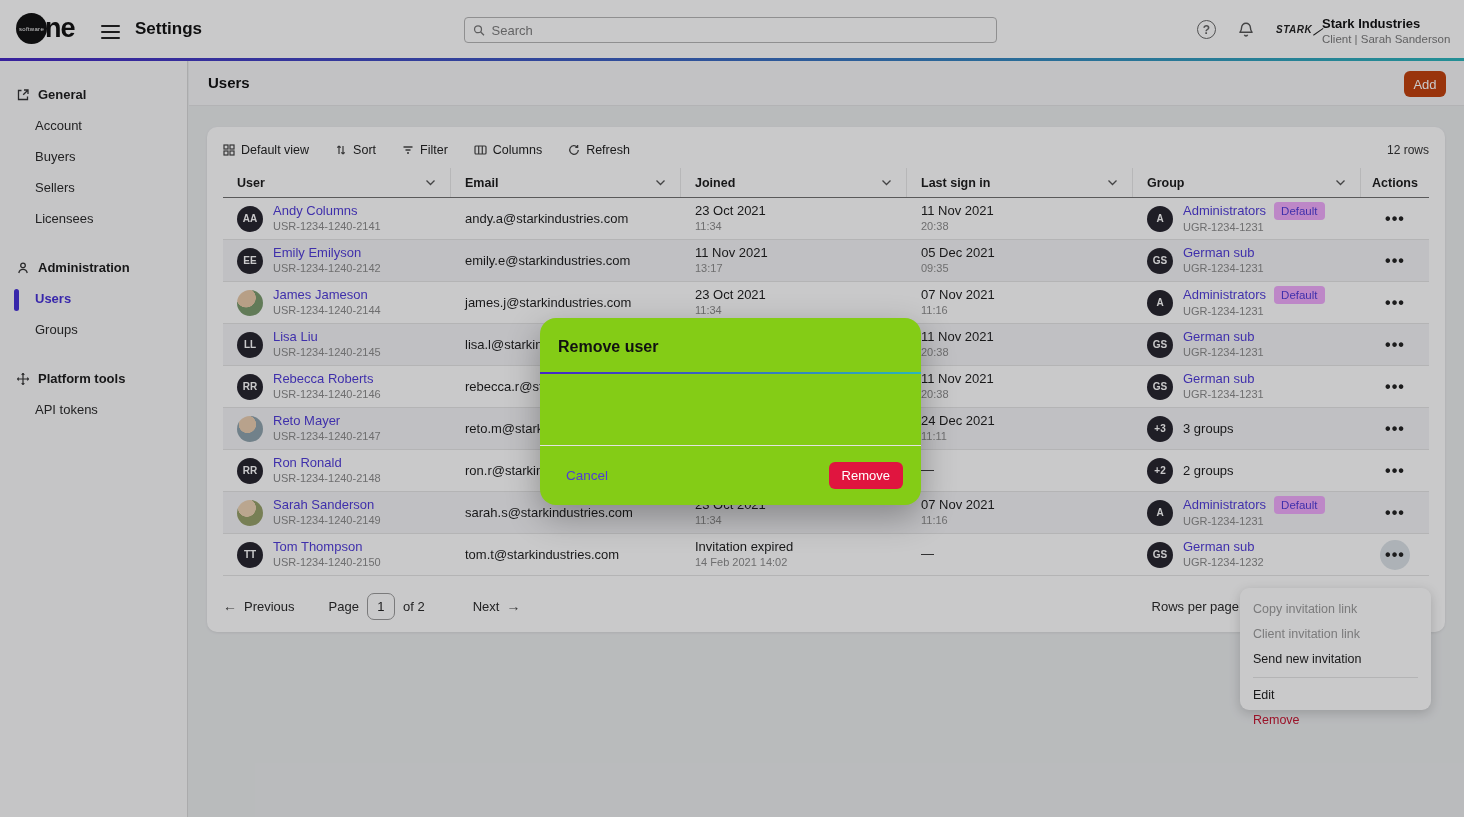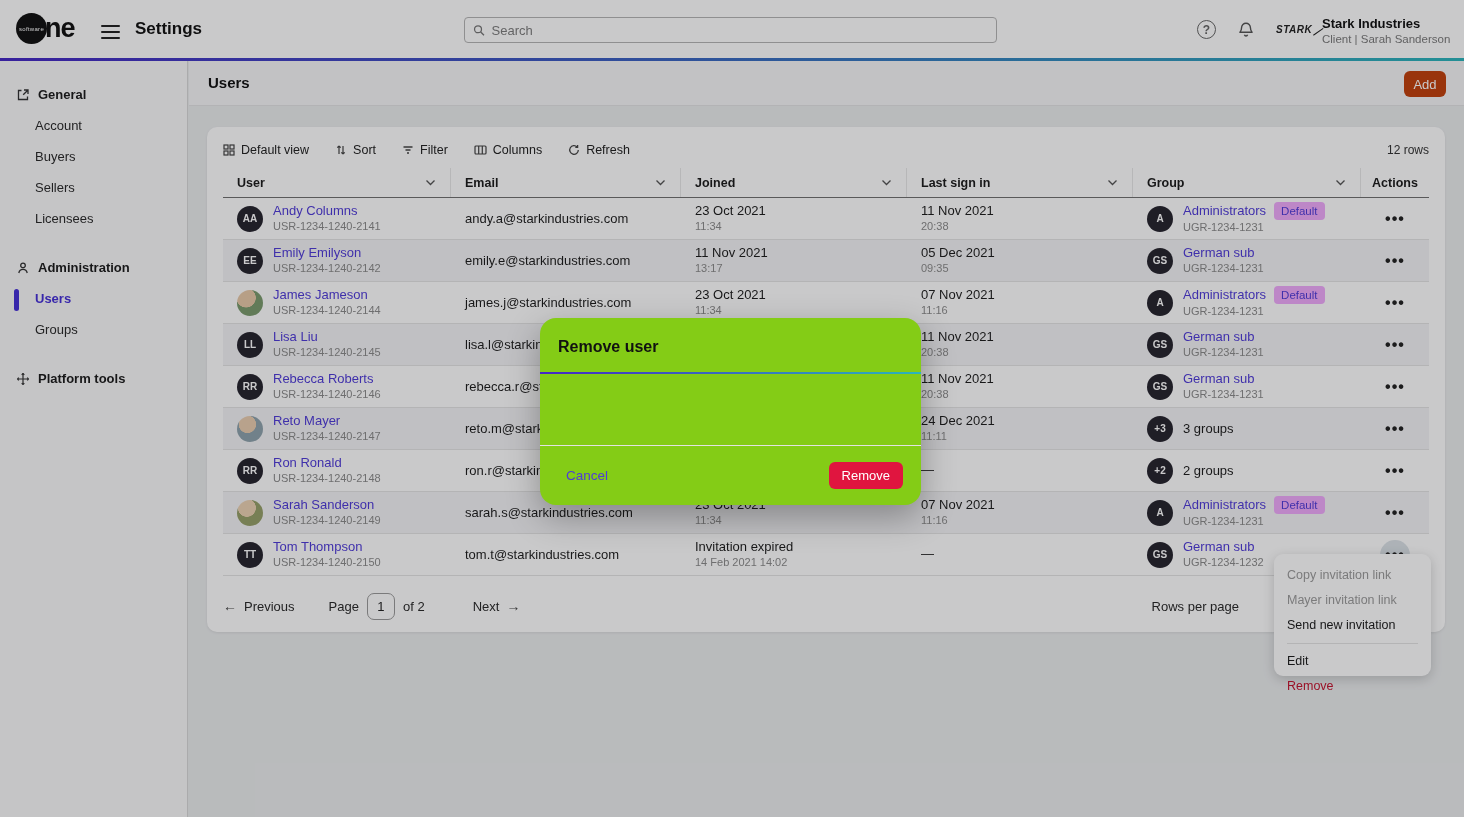--- a/index.html
+++ b/index.html
@@ -91,22 +91,22 @@
   
   .pager { position:absolute; left:16px; width:1206px; top:458px; height:42px; display:flex; align-items:center;
            font-size:13px; color:#2a2a2a; }
   .pager .nav { display:flex; align-items:center; gap:7px; cursor:pointer; }
   .arrow { color:#444; font-size:14px; }
   .page-box { width:28px; height:27px; border:1px solid #9a9a9a; border-radius:7px; text-align:center;
               font-size:13px; margin:0 8px; font-family:"Liberation Sans",sans-serif; color:#222; background:transparent; }
   .rpp { margin-left:auto; padding-right:190px; font-size:13px; color:#2a2a2a; }
 
   
-  .ctx-menu { position:absolute; left:1240px; top:554px; width:157px; height:122px; background:#fff;
-              border-radius:9px; box-shadow:0 3px 12px rgba(0,0,0,.18); z-index:5; padding:9px 0;margin-left:34px; }
+  .ctx-menu { position:absolute; left:1240px; top:588px; width:191px; height:122px; background:#fff;
+              border-radius:9px; box-shadow:0 3px 12px rgba(0,0,0,.18); z-index:5; padding:9px 0; }
   .ctx-item { padding:4px 13px; font-size:12.5px; color:#1b1b1b; cursor:pointer; line-height:1.35; }
   .ctx-item.disabled { color:#9b9b9b; cursor:default; }
   .ctx-item.danger { color:#c3142f; }
   .ctx-divider { height:1px; background:#e4e4e4; margin:5px 13px; }
 
   
   .overlay { position:absolute; inset:0; background:rgba(10,10,14,0.22); z-index:10; }
   .modal { position:absolute; left:540px; top:318px; width:381px; height:187px; background:#84cc16; border-radius:16px;
            box-shadow:0 12px 34px rgba(0,0,0,.30); z-index:20; }
   .modal-title { padding:20px 18px 16px 18px; font-size:16px; font-weight:700; color:#111; }
@@ -182,20 +182,21 @@
     <div class="side-item active">Users</div>
     <div class="side-item">Groups</div>
     <div class="side-gap"></div>
     <div class="side-section">
       <svg class="side-icon" viewBox="0 0 14 14">
         <path d="M7 1.5v11M1.5 7h11" fill="none" stroke="#333" stroke-width="1.2"></path>
         <path d="M7 1.5 5.7 2.8M7 1.5l1.3 1.3M7 12.5l-1.3-1.3M7 12.5l1.3-1.3M1.5 7l1.3-1.3M1.5 7l1.3 1.3M12.5 7l-1.3-1.3M12.5 7l-1.3 1.3" fill="none" stroke="#333" stroke-width="1.2"></path>
       </svg>
       <span>Platform tools</span>
     </div>
+    <div class="side-item">API tokens</div>
   </div>
 
   <div class="page-head">
     <div class="page-title">Users</div>
     <button class="add-btn">Add</button>
   </div>
 
   <div class="card">
 
     <div class="toolbar">
@@ -584,21 +585,21 @@
       <span class="nav">
         <span>Next</span>
         <span class="arrow">→</span>
       </span>
       <span class="rpp">Rows per page</span>
     </div>
   </div>
 
   <div class="ctx-menu">
     <div class="ctx-item disabled">Copy invitation link</div>
-    <div class="ctx-item disabled">Mayer invitation link</div>
+    <div class="ctx-item disabled">Client invitation link</div>
     <div class="ctx-item">Send new invitation</div>
     <div class="ctx-divider"></div>
     <div class="ctx-item">Edit</div>
     <div class="ctx-item danger">Remove</div>
   </div>
 
   <div class="overlay"></div>
 
   <div class="modal">
     <div class="modal-title">Remove user</div>

